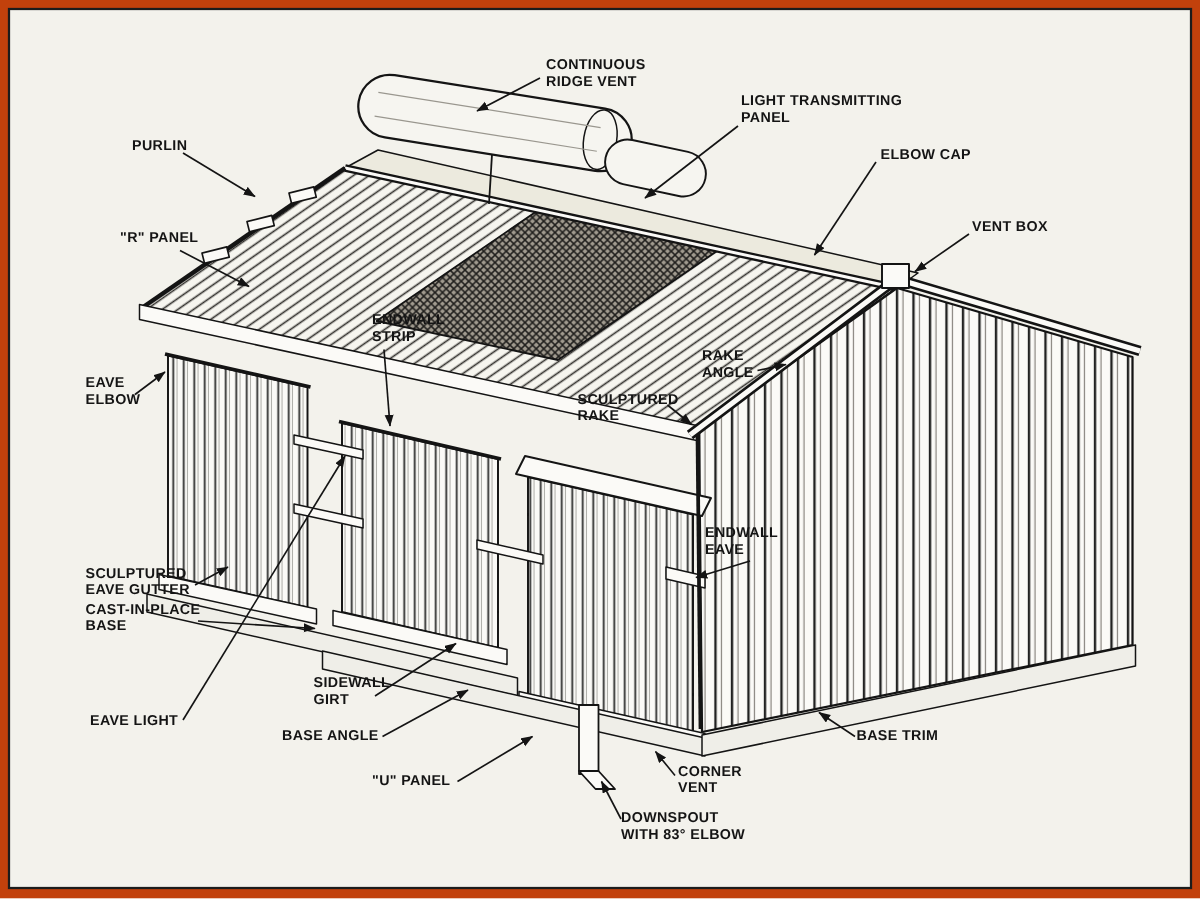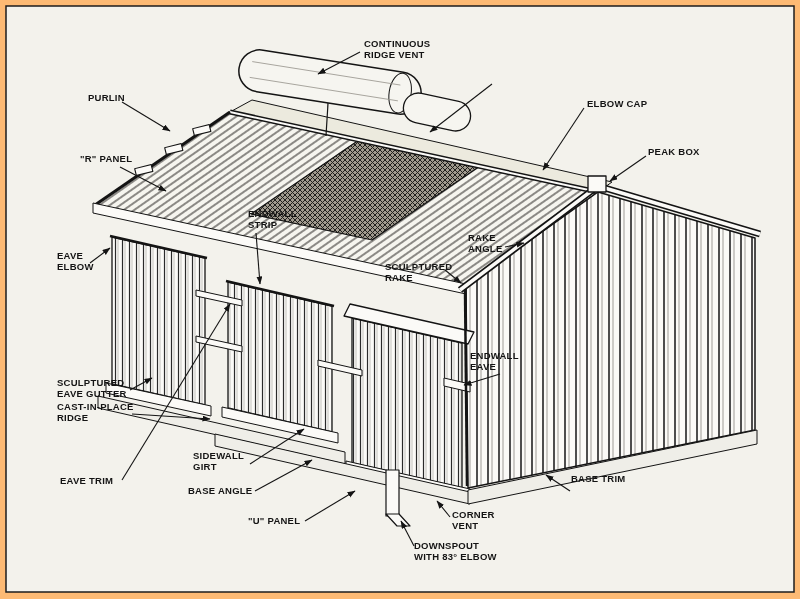--- a/index.html
+++ b/index.html
@@ -1,19 +1,19 @@
 <!DOCTYPE html>
 <html><head>
 <meta charset="utf-8">
 <style>
   html,body{margin:0;padding:0;background:#fbfbf9;}
   .figure{
     position:relative;
     width:800px;height:599px;
-    background:#fdba74;
+    background:#c2410c;
     overflow:hidden;
     font-family:"Liberation Sans", sans-serif;
   }
   .figure svg{position:absolute;left:0;top:0;}
   .lbl{
     position:absolute;
     font-weight:bold;
     font-size:9.5px;
     line-height:1.2;
     letter-spacing:0.25px;
@@ -146,41 +146,43 @@
       <line x1="305" y1="521" x2="355" y2="491" marker-end="url(#arrow)"></line>
       <line x1="450" y1="517" x2="437" y2="501" marker-end="url(#arrow)"></line>
       <line x1="414" y1="546" x2="401" y2="521" marker-end="url(#arrow)"></line>
       <line x1="570" y1="491" x2="546" y2="475" marker-end="url(#arrow)"></line>
     </g>
   </svg>
 
   <div class="lbl" style="left:364px;top:38px">CONTINUOUS
 RIDGE VENT</div>
   <div class="lbl" style="left:88px;top:92px">PURLIN</div>
+  <div class="lbl" style="left:494px;top:62px">LIGHT TRANSMITTING
+PANEL</div>
   <div class="lbl" style="left:587px;top:98px">ELBOW CAP</div>
-  <div class="lbl" style="left:648px;top:146px">PEAK BOX</div>
+  <div class="lbl" style="left:648px;top:146px">VENT BOX</div>
   <div class="lbl" style="left:80px;top:153px">"R" PANEL</div>
   <div class="lbl" style="left:248px;top:208px">ENDWALL
 STRIP</div>
   <div class="lbl" style="left:57px;top:250px">EAVE
 ELBOW</div>
   <div class="lbl" style="left:468px;top:232px">RAKE
 ANGLE</div>
   <div class="lbl" style="left:385px;top:261px">SCULPTURED
 RAKE</div>
   <div class="lbl" style="left:470px;top:350px">ENDWALL
 EAVE</div>
   <div class="lbl" style="left:57px;top:377px">SCULPTURED
 EAVE GUTTER</div>
   <div class="lbl" style="left:57px;top:401px">CAST-IN-PLACE
-RIDGE</div>
-  <div class="lbl" style="left:60px;top:475px">EAVE TRIM</div>
-  <div class="lbl" style="left:193px;top:450px">SIDEWALL
+BASE</div>
+  <div class="lbl" style="left:60px;top:475px">EAVE LIGHT</div>
+  <div class="lbl" style="left:209px;top:450px">SIDEWALL
 GIRT</div>
   <div class="lbl" style="left:188px;top:485px">BASE ANGLE</div>
   <div class="lbl" style="left:248px;top:515px">"U" PANEL</div>
   <div class="lbl" style="left:452px;top:509px">CORNER
 VENT</div>
   <div class="lbl" style="left:414px;top:540px">DOWNSPOUT
 WITH 83° ELBOW</div>
-  <div class="lbl" style="left:571px;top:473px">BASE TRIM</div>
+  <div class="lbl" style="left:571px;top:485px">BASE TRIM</div>
 
 </div>
 
 </body></html>

